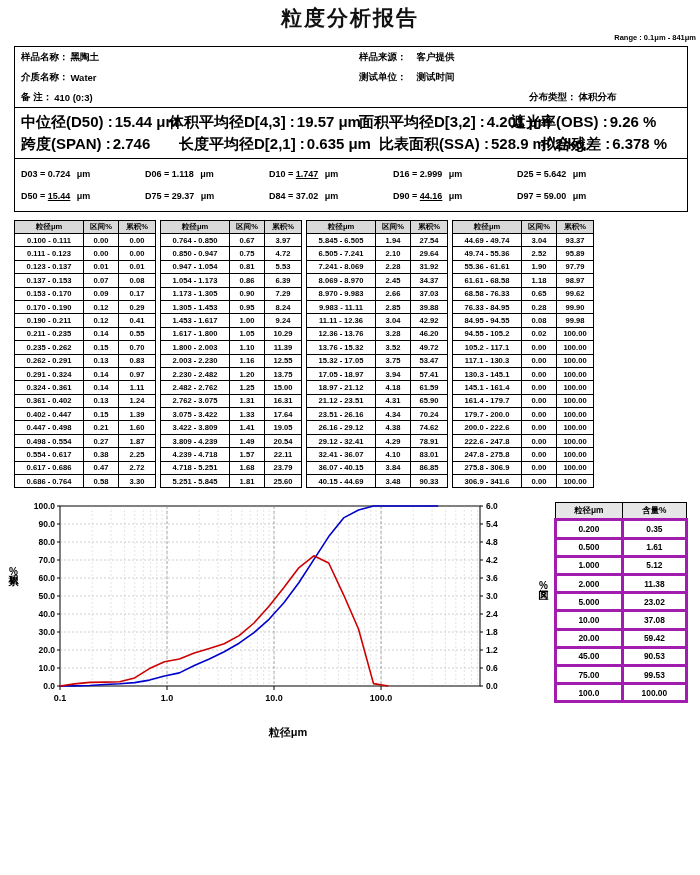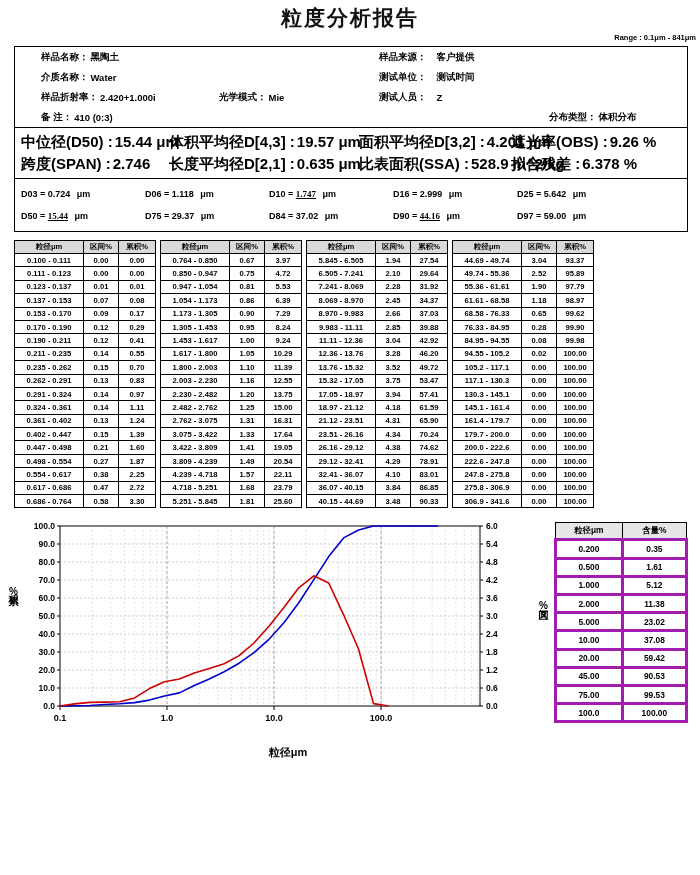--- a/index.html
+++ b/index.html
@@ -45,21 +45,21 @@
     padding:0 6px;
     font-size:9.5px;
     font-weight:bold;
   }
   .inforow .cell{display:flex;align-items:center;}
   .lbl{white-space:nowrap;}
   .val{white-space:nowrap;margin-left:2px;}
   .sep-line{border-top:1px solid #000;margin:0;}
 
   
-  .c1{width:178px;margin-left:20px;}
+  .c1{width:178px;}
   .c2{width:160px;}
   .c3{width:170px;gap:8px;}
   .c4{flex:1;}
 
   .statrow{
     display:flex;
     align-items:center;
     height:22px;
     padding:0 6px;
     font-size:15px;
@@ -74,21 +74,21 @@
   .drow{
     display:flex;
     align-items:center;
     height:22px;
     padding:0 6px;
     font-size:9px;
     font-weight:bold;
   }
   .dcell{width:124px;white-space:nowrap;}
   .dcell:last-child{width:auto;}
-  .ul{text-decoration:underline;font-family:Liberation Serif, serif;}
+  .ul{text-decoration:underline;}
 
   
   .tables{
     display:flex;
     margin:8px 12px 0 14px;
     gap:4px;
   }
   table.dt{
     border-collapse:collapse;
     font-size:7.6px;
@@ -207,38 +207,20 @@
       <div class="cell c3">
           <span class="lbl">测试单位：</span>
           <span class="val">测试时间</span>
         </div>
       <div class="cell c4">
           <span class="lbl"></span>
           <span class="val"></span>
         </div>
     </div>
 
-    <div class="inforow">
-      <div class="cell c1">
-          <span class="lbl">样品折射率：</span>
-          <span class="val">2.420+1.000i</span>
-        </div>
-      <div class="cell c2">
-          <span class="lbl">光学模式：</span>
-          <span class="val">Mie</span>
-        </div>
-      <div class="cell c3">
-          <span class="lbl">测试人员：</span>
-          <span class="val">Z</span>
-        </div>
-      <div class="cell c4">
-          <span class="lbl"></span>
-          <span class="val"></span>
-        </div>
-    </div>
 
 
     <div class="inforow">
       <div class="cell c1">
           <span class="lbl">备  注：</span>
           <span class="val">410  (0:3)</span>
         </div>
       <div class="cell c2">
           <span class="lbl"></span>
           <span class="val"></span>
@@ -255,21 +237,21 @@
 
     <div class="sep-line"></div>
 
     <div class="statrow" style="padding-top:3px;">
       <div class="cell s1"><span class="lbl">中位径(D50) :</span><span class="val">15.44</span><span class="unit">μm</span></div>
       <div class="cell s2"><span class="lbl">体积平均径D[4,3] :</span><span class="val">19.57</span><span class="unit">μm</span></div>
       <div class="cell s3"><span class="lbl">面积平均径D[3,2] :</span><span class="val">4.201</span><span class="unit">μm</span></div>
       <div class="cell s4"><span class="lbl">遮光率(OBS) :</span><span class="val">9.26</span><span class="unit">%</span></div>
     </div>
 
-    <div class="statrow" style="padding-bottom:3px;">
+    <div class="statrow" style="padding-bottom:3px;gap:10px;">
       <div class="cell s1"><span class="lbl">跨度(SPAN) :</span><span class="val">2.746</span><span class="unit"></span></div>
       <div class="cell s2"><span class="lbl">长度平均径D[2,1] :</span><span class="val">0.635</span><span class="unit">μm</span></div>
       <div class="cell s3"><span class="lbl">比表面积(SSA) :</span><span class="val">528.9</span><span class="unit">m^2/kg</span></div>
       <div class="cell s4"><span class="lbl">拟合残差 :</span><span class="val">6.378</span><span class="unit">%</span></div>
     </div>
 
     <div class="sep-line"></div>
 
     <div class="drow" style="padding-top:4px;">
       <div class="dcell"><span>D03 =</span> <span>0.724</span> <span class="unit">μm</span></div>

